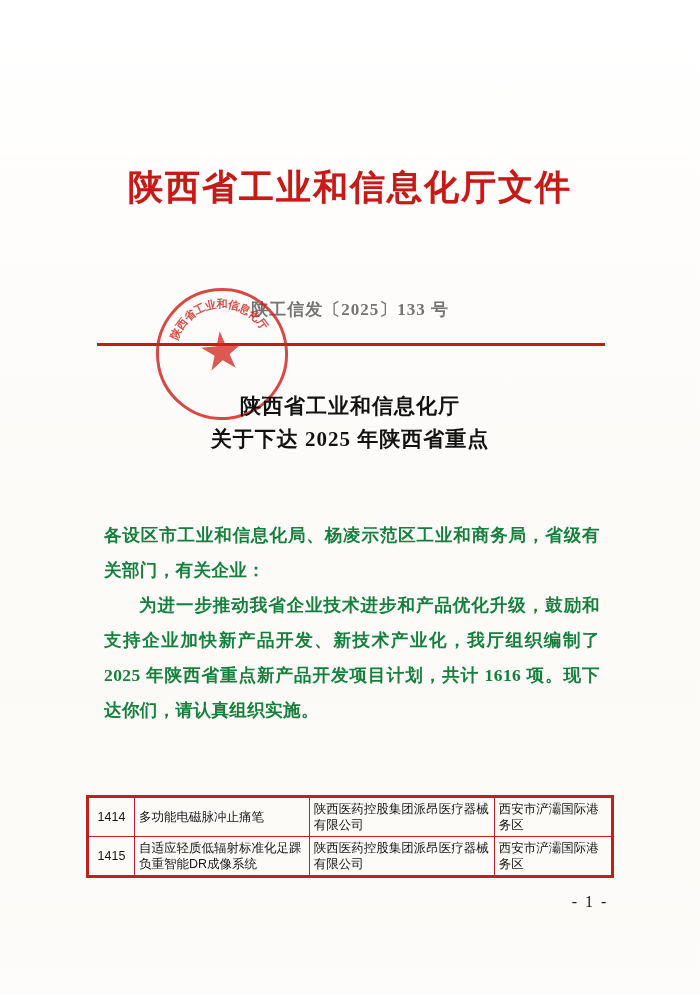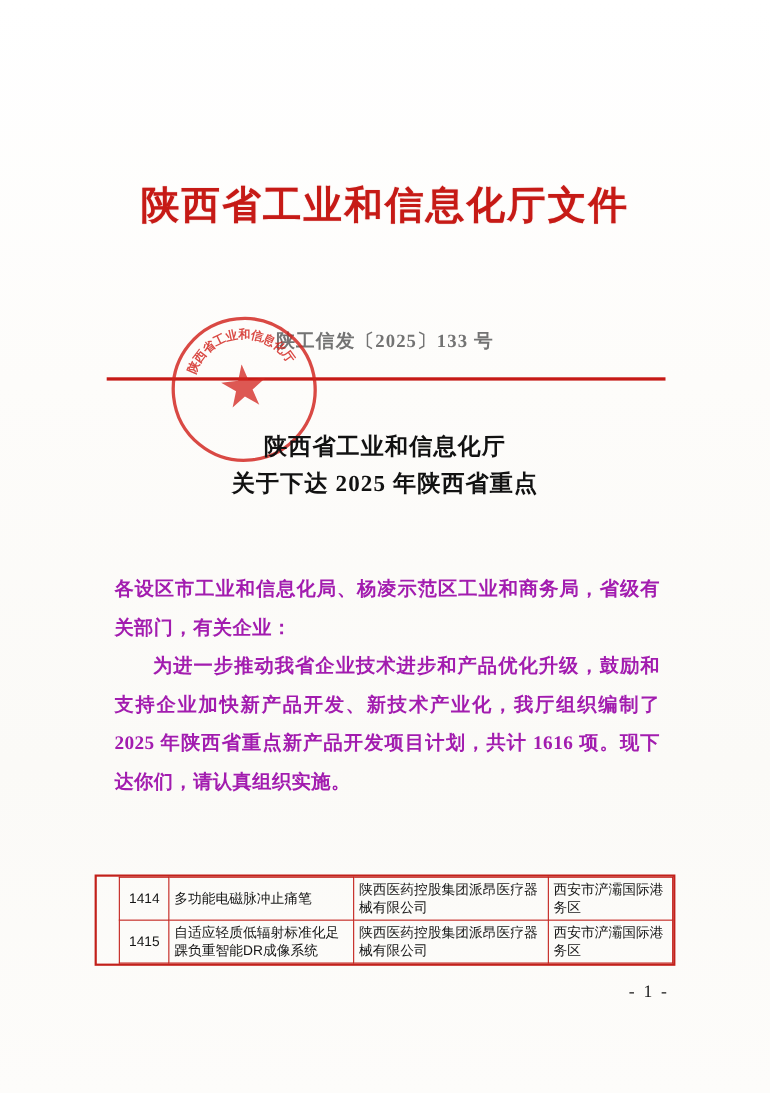--- a/index.html
+++ b/index.html
@@ -119,38 +119,37 @@
     line-height: 33px;
     letter-spacing: 1px;
   }
   .title-block div { white-space: nowrap; }
 
   .body-text {
     position: absolute;
     top: 518px;
     left: 104px;
     width: 496px;
-    color: #a21caf;
+    color: #15803d;
     font-size: 17.5px;
     line-height: 35px;
     font-weight: 600;
     letter-spacing: 0.4px;
     text-align: justify;
   }
   .body-text p { margin: 0; }
   .body-text p.indent { text-indent: 2em; }
 
   
   .table-wrap {
     position: absolute;
     top: 795px;
     left: 86px;
     width: 528px;
     border: 2.5px solid #c2201a;
-    padding-left: 20px;
   }
   table {
     border-collapse: collapse;
     width: 100%;
     font-family: "Liberation Sans", "DejaVu Sans", sans-serif;
   }
   td {
     border: 1.2px solid #c2201a;
     padding: 3px 4px;
     font-size: 12.5px;

